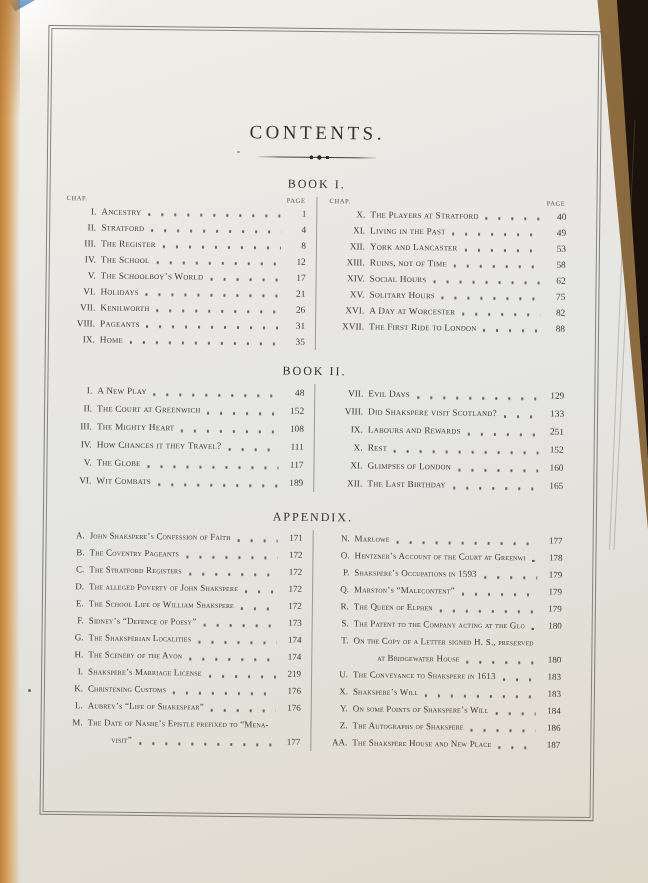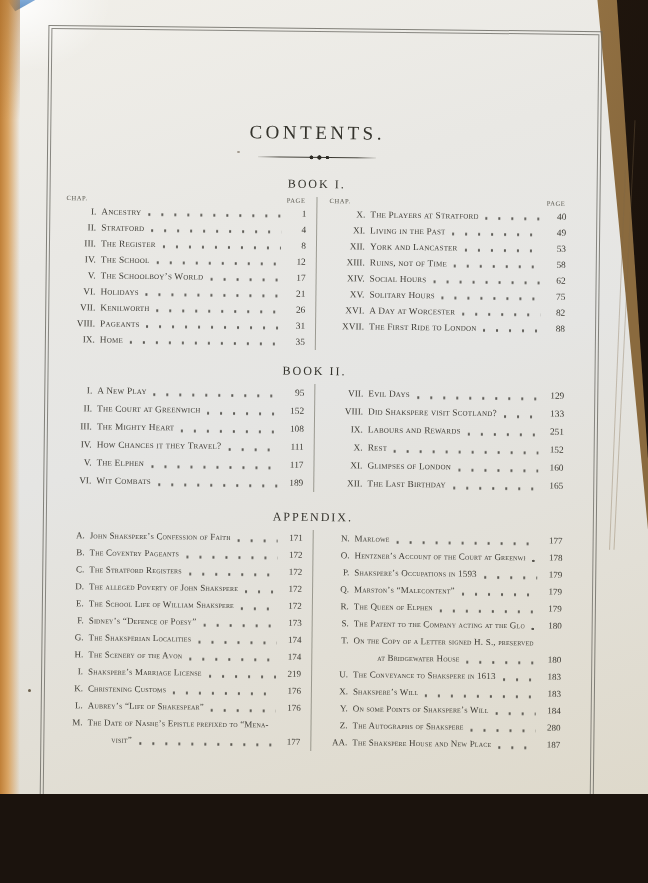--- a/index.html
+++ b/index.html
@@ -1,18 +1,18 @@
 <!DOCTYPE html>
 <html><head>
 <meta charset="utf-8">
 <style>
   html,body{margin:0;padding:0;}
   body{width:648px;height:883px;overflow:hidden;background:#1b130d;
        font-family:"Liberation Serif","DejaVu Serif",serif;}
-  #photo{position:relative;width:648px;height:794px;overflow:hidden;}
+  #photo{position:relative;width:648px;height:883px;overflow:hidden;}
 
   
   .bg-page{position:absolute;inset:0;
     background:linear-gradient(163deg,#f1efe9 0%,#e9e8e4 28%,#e5e5e3 50%,#e2dfd6 76%,#ded9cb 100%);}
   .corner-white{position:absolute;left:0;top:0;width:120px;height:80px;
     background:radial-gradient(ellipse at 12% 0%,rgba(255,255,255,.95),rgba(255,255,255,0) 65%);}
   .corner-blue{position:absolute;left:0;top:0;width:40px;height:14px;
     clip-path:polygon(18% 0,88% 0,38% 80%);
     background:linear-gradient(#7fa9d6,#5d8cbe);}
   .edge-left{position:absolute;left:0;top:0;width:20px;height:883px;
@@ -272,21 +272,21 @@
       <section class="s2">
         <h2 class="section-heading sh2">BOOK II.</h2>
         <div class="columns">
           <div class="col left">
             <div class="toc-list numw28">
                 <div class="toc-row">
                   <div class="toc-line">
                     <span class="num">I.</span>
                     <span class="title">A New Play</span>
                     <span class="leader"></span>
-                    <span class="page">95</span>
+                    <span class="page">48</span>
                   </div>
                 </div>
                 <div class="toc-row">
                   <div class="toc-line">
                     <span class="num">II.</span>
                     <span class="title">The Court at Greenwich</span>
                     <span class="leader"></span>
                     <span class="page">152</span>
                   </div>
                 </div>
@@ -302,21 +302,21 @@
                   <div class="toc-line">
                     <span class="num">IV.</span>
                     <span class="title">How Chances it they Travel?</span>
                     <span class="leader"></span>
                     <span class="page">111</span>
                   </div>
                 </div>
                 <div class="toc-row">
                   <div class="toc-line">
                     <span class="num">V.</span>
-                    <span class="title">The Elphen</span>
+                    <span class="title">The Globe</span>
                     <span class="leader"></span>
                     <span class="page">117</span>
                   </div>
                 </div>
                 <div class="toc-row">
                   <div class="toc-line">
                     <span class="num">VI.</span>
                     <span class="title">Wit Combats</span>
                     <span class="leader"></span>
                     <span class="page">189</span>
@@ -570,21 +570,21 @@
                     <span class="title">On some Points of Shakspere’s Will</span>
                     <span class="leader"></span>
                     <span class="page">184</span>
                   </div>
                 </div>
                 <div class="toc-row">
                   <div class="toc-line">
                     <span class="num">Z.</span>
                     <span class="title">The Autographs of Shakspere</span>
                     <span class="leader"></span>
-                    <span class="page">280</span>
+                    <span class="page">186</span>
                   </div>
                 </div>
                 <div class="toc-row">
                   <div class="toc-line">
                     <span class="num">AA.</span>
                     <span class="title">The Shakspere House and New Place</span>
                     <span class="leader"></span>
                     <span class="page">187</span>
                   </div>
                 </div>

